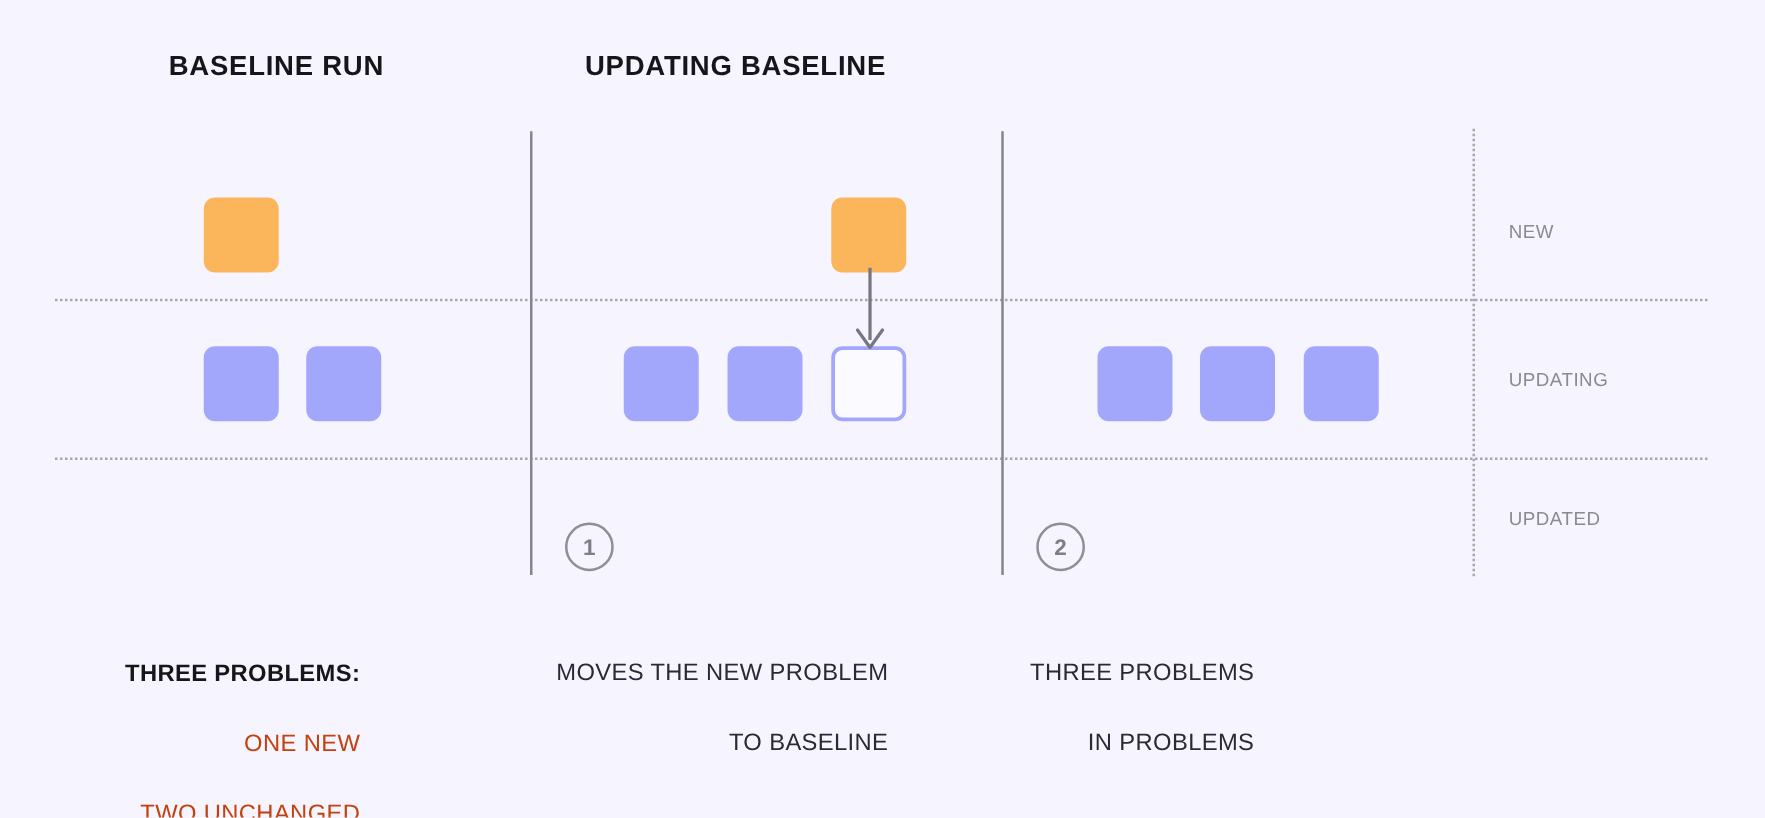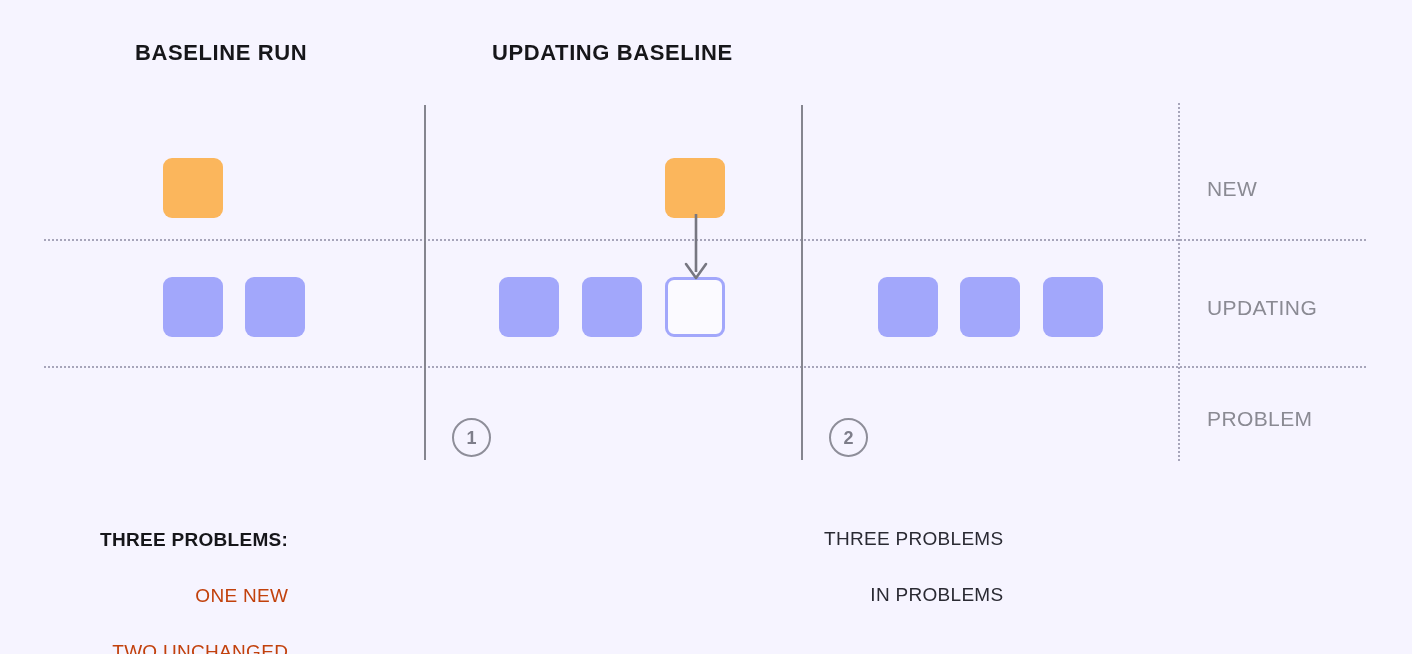--- a/index.html
+++ b/index.html
@@ -29,21 +29,21 @@
   
   .col-heading {
     position: absolute;
     font-size: 22px;
     font-weight: bold;
     letter-spacing: 0.6px;
     color: #16161a;
     white-space: nowrap;
   }
   #heading-0 { left: 135px; top: 40px; }
-  #heading-1 { left: 492px; top: 40px; }
+  #heading-1 { left: 468px; top: 40px; }
   #heading-2 { left: 855px; top: 40px; }
 
   
   .band-divider {
     position: absolute;
     left: 44px;
     width: 1322px;
     height: 0;
     border-top: 2px dotted #9a98ae;
     opacity: 0.85;
@@ -70,21 +70,21 @@
     width: 0;
     height: 358px;
     border-left: 2px dotted #9a98ae;
     opacity: 0.85;
   }
 
   
   .row-label {
     position: absolute;
     left: 1207px;
-    font-size: 21px;
+    font-size: 15px;
     color: #8a8a93;
     letter-spacing: 0.4px;
     white-space: nowrap;
   }
   #row-label-new { top: 177px; }
   #row-label-unchanged { top: 296px; }
   #row-label-absent { top: 407px; }
 
   
   .square {
@@ -185,21 +185,21 @@
   <div class="band-divider" id="band-divider-new-unchanged"></div>
   <div class="band-divider" id="band-divider-unchanged-absent"></div>
 
   <div class="col-divider" id="col-divider-1"></div>
   <div class="col-divider" id="col-divider-2"></div>
 
   <div id="legend-divider"></div>
 
   <div class="row-label" id="row-label-new">NEW</div>
   <div class="row-label" id="row-label-unchanged">UPDATING</div>
-  <div class="row-label" id="row-label-absent">PROBLEM</div>
+  <div class="row-label" id="row-label-absent">UPDATED</div>
 
   <div class="square new" id="sq-c1-new-1"></div>
   <div class="square unchanged" id="sq-c1-unchanged-1"></div>
   <div class="square unchanged" id="sq-c1-unchanged-2"></div>
 
   <div class="square new" id="sq-c2-new-1"></div>
   <div class="square unchanged" id="sq-c2-unchanged-1"></div>
   <div class="square unchanged" id="sq-c2-unchanged-2"></div>
   <div class="square hollow" id="sq-c2-hollow-1"></div>
 
@@ -215,20 +215,22 @@
   <div class="step-badge" id="step-badge-1">1</div>
   <div class="step-badge" id="step-badge-2">2</div>
 
   <div class="caption" id="caption-0">
     <span class="cap-title-bold">THREE PROBLEMS:</span>
     <span class="cap-sub-gray">ONE NEW</span>
     <span class="cap-sub-gray">TWO UNCHANGED</span>
   </div>
 
   <div class="caption" id="caption-1">
+    <span class="cap-plain">MOVES THE NEW PROBLEM</span>
+    <span class="cap-plain">TO BASELINE</span>
   </div>
 
   <div class="caption" id="caption-2">
     <span class="cap-plain">THREE PROBLEMS</span>
     <span class="cap-plain">IN PROBLEMS</span>
   </div>
 
 </div>
 
 </body></html>

